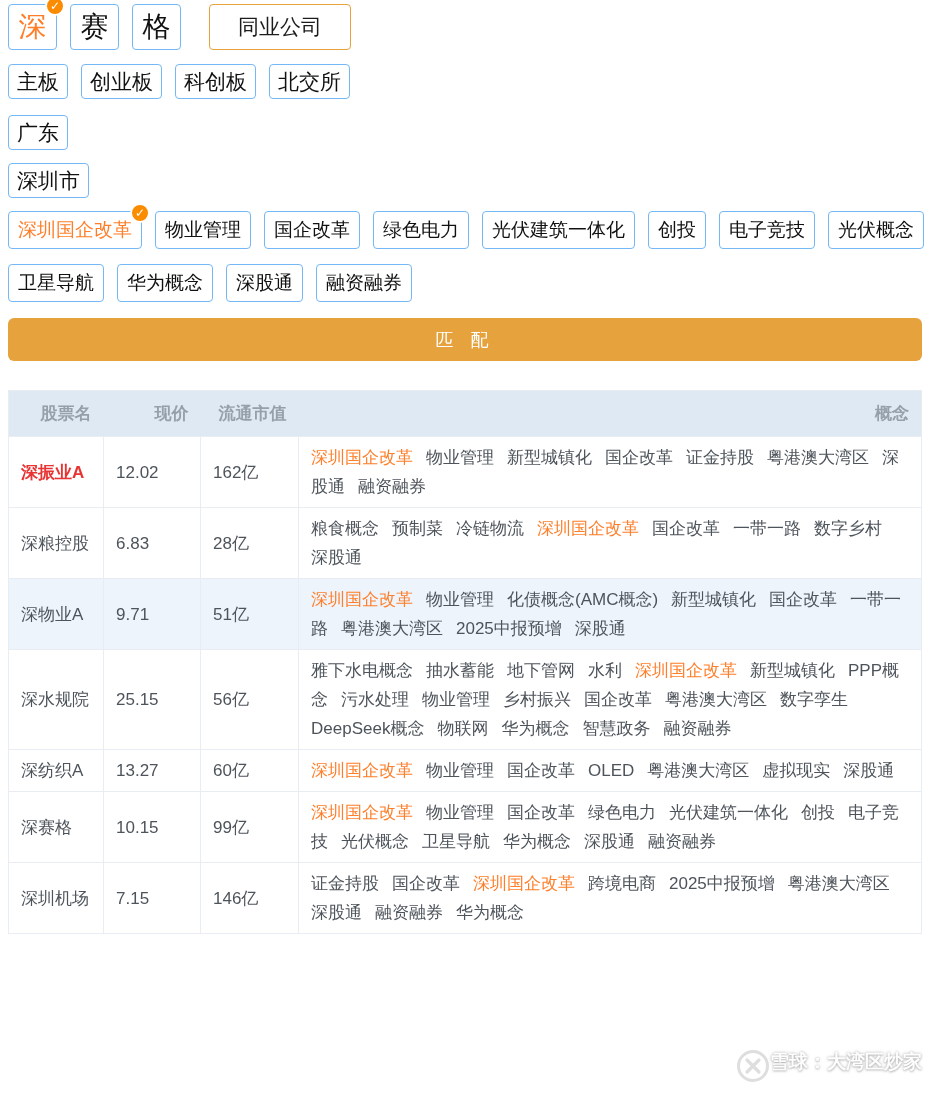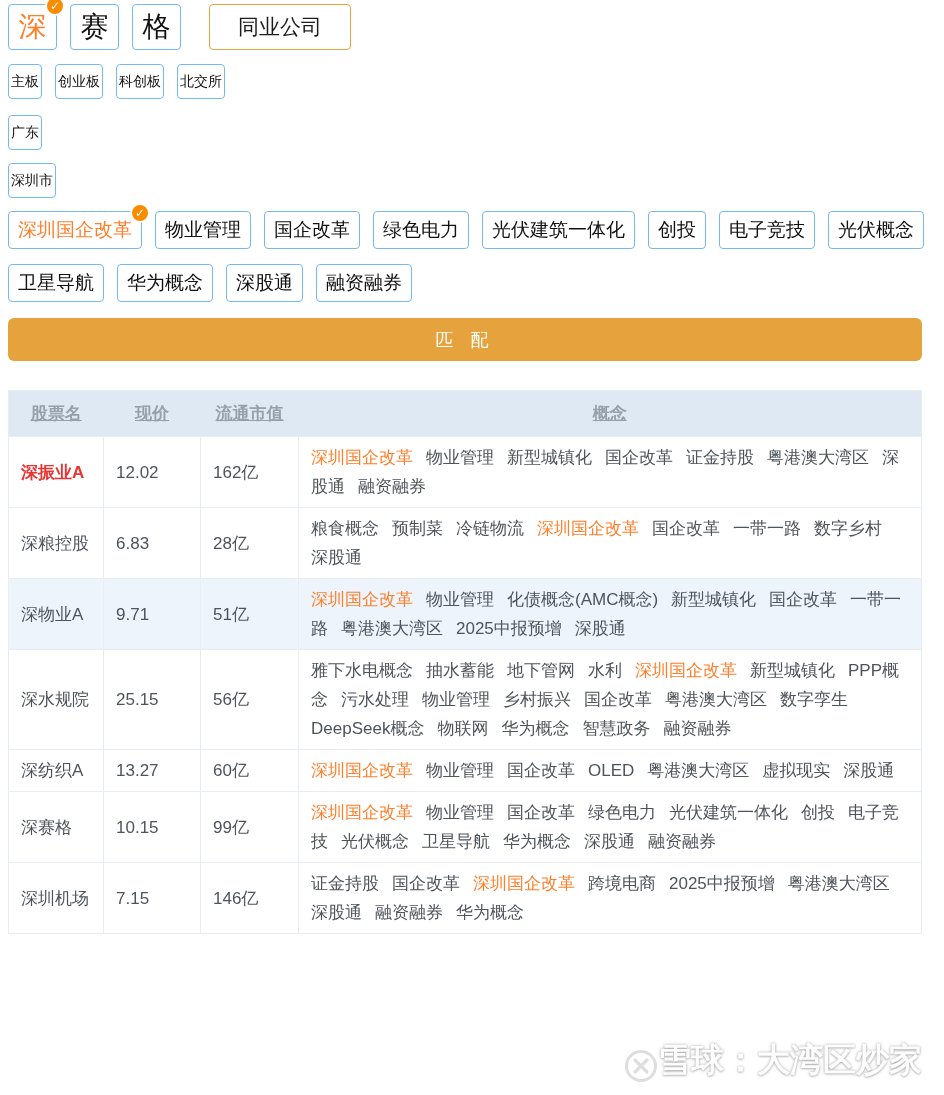--- a/index.html
+++ b/index.html
@@ -19,43 +19,43 @@
     border-radius:4px;display:flex;align-items:center;justify-content:center;
     font-size:28px;color:#111;cursor:pointer;background:#fff;}
   .char-tag.sel{color:var(--accent);}
   .badge{position:absolute;top:-9px;right:-9px;width:20px;height:20px;border-radius:50%;
     background:var(--badge);border:2px solid #fff;color:#fff;font-size:12px;line-height:16px;
     text-align:center;font-weight:bold;}
   .peer-btn{height:46px;padding:0 28px;border:1px solid var(--peer);border-radius:4px;
     background:#fff;font-size:21px;color:#1c1c1c;cursor:pointer;
     font-family:"Liberation Sans","DejaVu Sans",sans-serif;}
 
-  .tag{height:35px;padding:0 2px;border:1px solid var(--blue);border-radius:4px;
-    background:#fff;display:flex;align-items:center;font-size:14px;color:#111;cursor:pointer;}
+  .tag{height:35px;padding:0 8px;border:1px solid var(--blue);border-radius:4px;
+    background:#fff;display:flex;align-items:center;font-size:21px;color:#111;cursor:pointer;}
   .tag.big{height:38px;font-size:19px;padding:0 9px;position:relative;}
   .tag.sel{color:var(--accent);}
 
   .match-btn{display:block;width:914px;height:43px;background:var(--btn);border:none;
     border-radius:6px;color:#fff;font-size:18px;letter-spacing:6px;cursor:pointer;
     margin:1px 0 29px 0;font-family:"Liberation Sans","DejaVu Sans",sans-serif;}
 
   table{width:914px;border-collapse:collapse;table-layout:fixed;
     border:1px solid var(--line);}
   thead th{background:var(--headbg);color:var(--headtx);font-size:17px;font-weight:700;
-    text-align:center;padding:11px 12px;text-decoration:underline;}
+    text-align:right;padding:11px 12px;}
   tbody td{border:1px solid var(--line);padding:6px 12px;font-size:17px;color:var(--body);
     vertical-align:middle;line-height:29px;background:#fff;}
   tbody tr.alt td{background:var(--altbg);}
   td.name span{font-size:17px;}
   td.name .red{color:var(--red);font-weight:700;}
   td.concepts span{margin-right:13px;display:inline;}
   td.concepts span.hl{color:var(--accent);}
 
-  .watermark{position:absolute;right:22px;bottom:12px;display:flex;align-items:flex-end;gap:0;
-    color:#fdfdfd;font-size:33px;font-weight:700;
+  .watermark{position:absolute;right:22px;bottom:12px;display:flex;align-items:flex-start;gap:0;
+    color:#fdfdfd;font-size:19px;font-weight:700;
     text-shadow:0 0 3px rgba(150,150,150,0.75), 0 1px 2px rgba(170,170,170,0.6);}
   .wm-icon{width:34px;height:34px;flex:0 0 auto;}
 </style>
 </head>
 <body>
 
 <div class="page">
 
   <div class="row mb14">
     <div class="row" id="char-tags" style="gap:13px">

